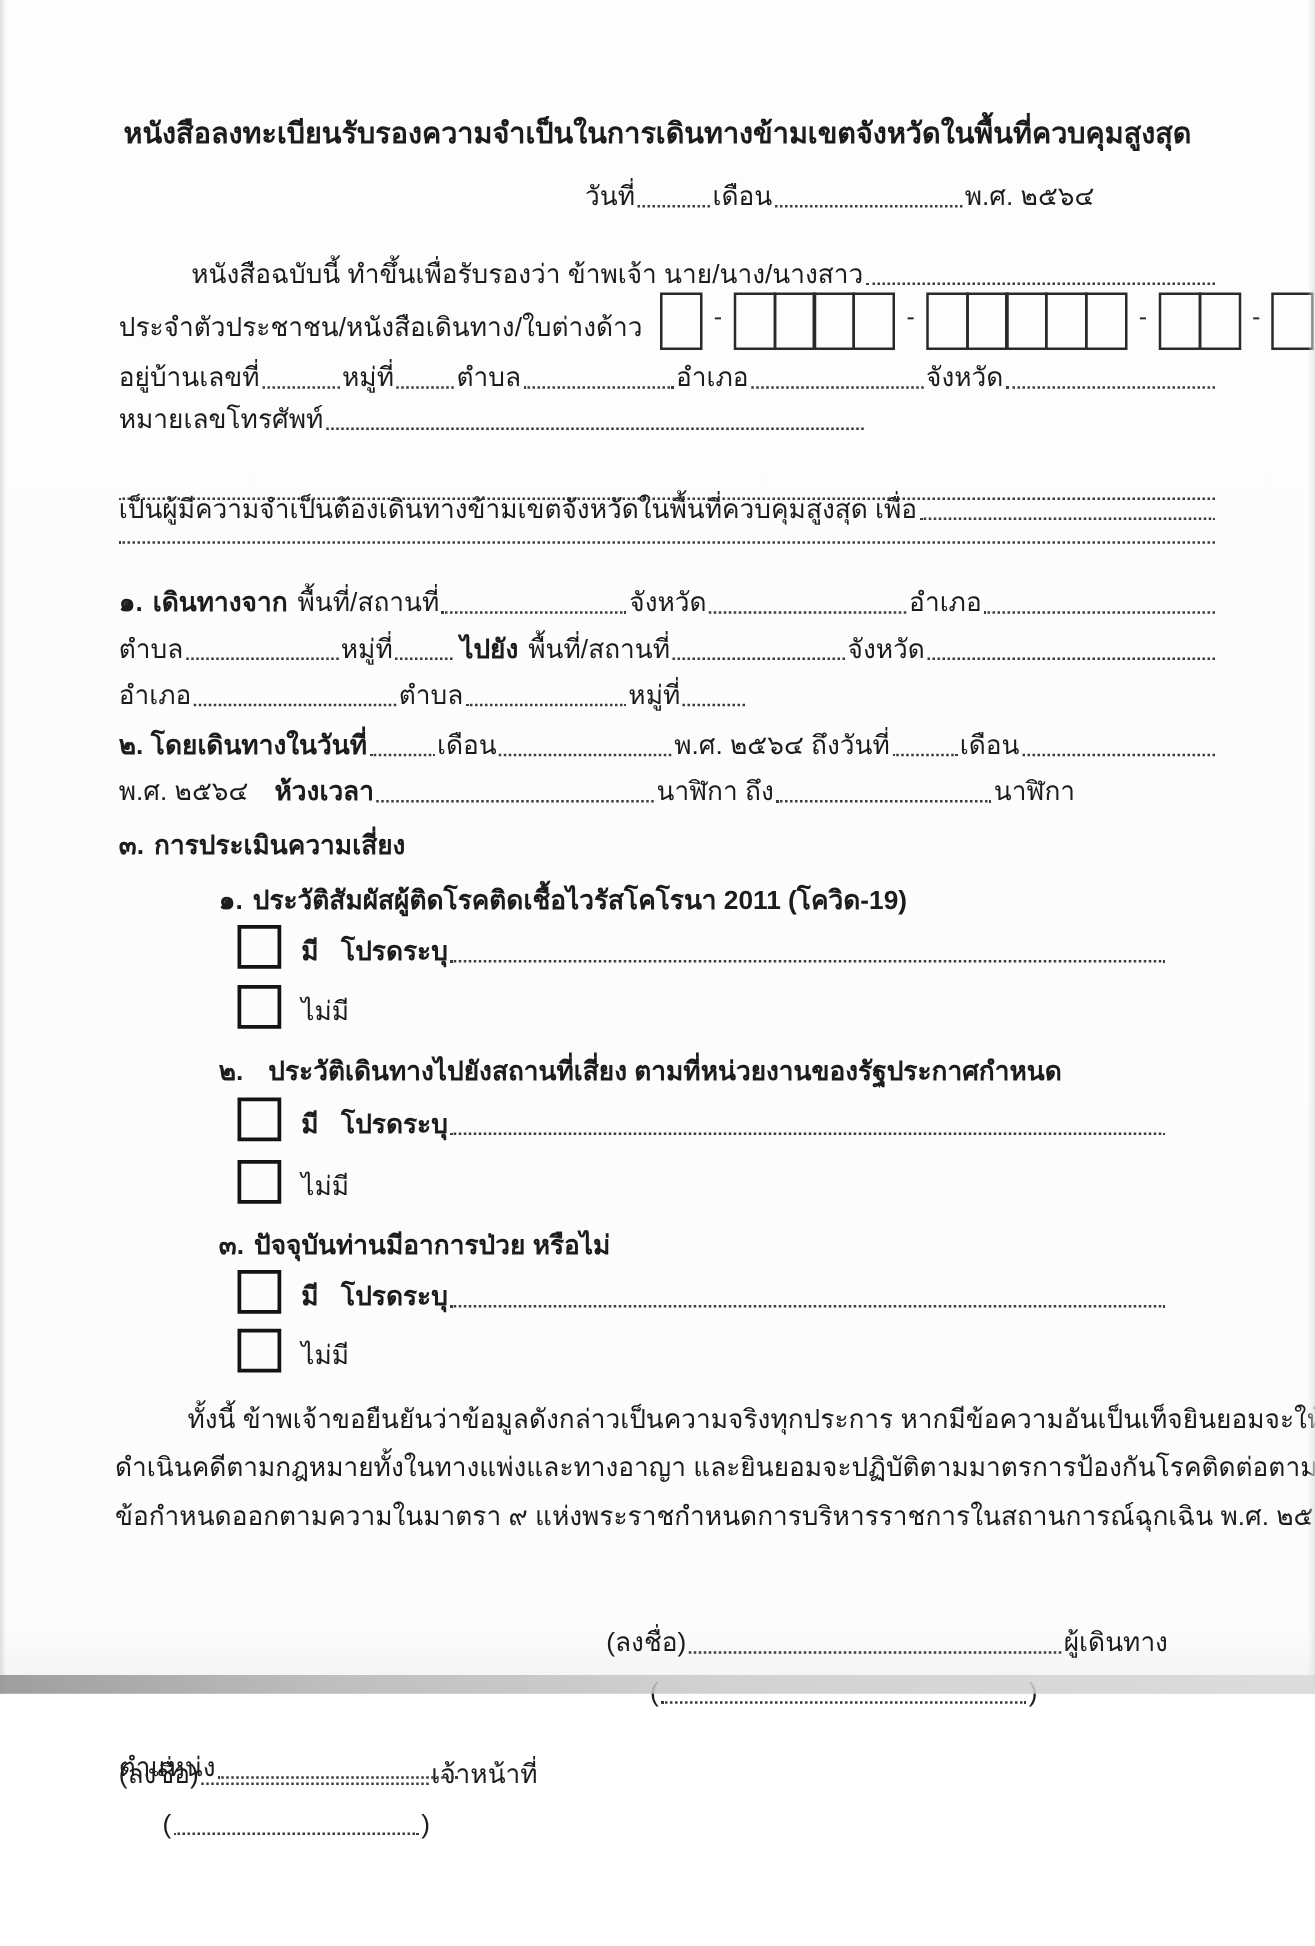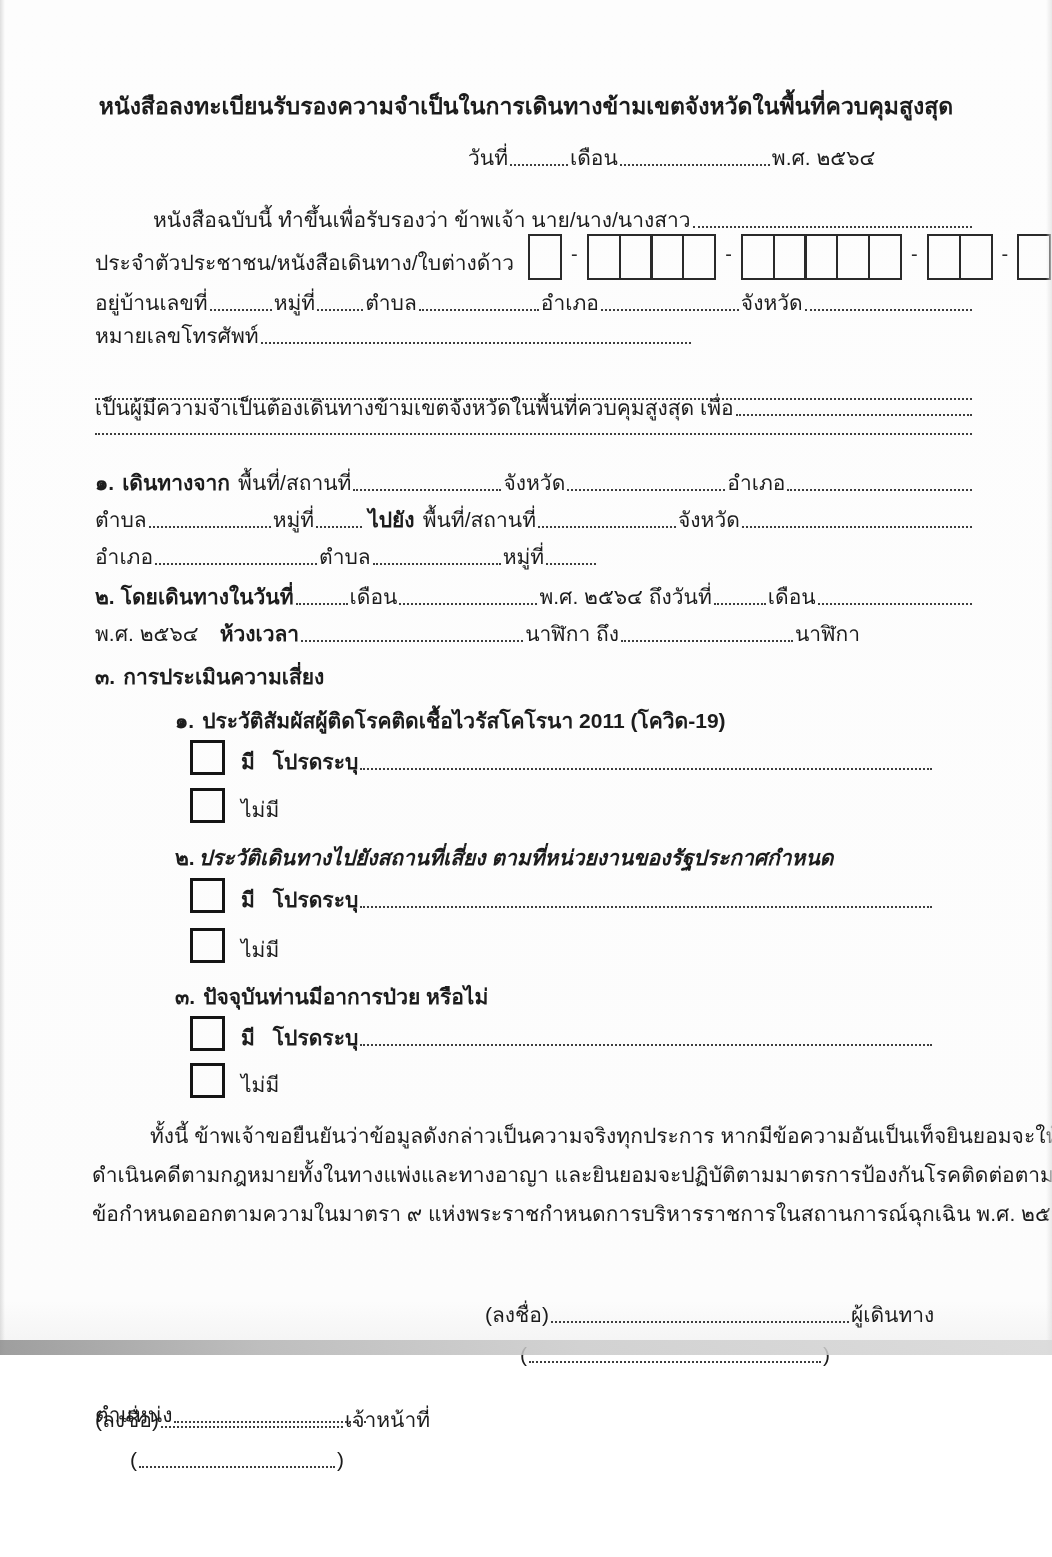--- a/index.html
+++ b/index.html
@@ -232,21 +232,21 @@
     <span class="b">โปรดระบุ</span>
     <span class="dots fill"></span>
   </div>
   <div class="row chkrow" style="top:788px;left:190px;">
     <span class="chk"></span>
     <span>ไม่มี</span>
   </div>
 
   <div class="row" style="top:843px;left:175px;">
     <span class="b">๒.</span>
-    <span class="b" style="margin-left:4px;font-style:italic;">ประวัติเดินทางไปยังสถานที่เสี่ยง ตามที่หน่วยงานของรัฐประกาศกำหนด</span>
+    <span class="b" style="margin-left:20px;">ประวัติเดินทางไปยังสถานที่เสี่ยง ตามที่หน่วยงานของรัฐประกาศกำหนด</span>
   </div>
   <div class="row chkrow" style="top:878px;left:190px;right:118px;">
     <span class="chk"></span>
     <span class="b" style="margin-right:18px;">มี</span>
     <span class="b">โปรดระบุ</span>
     <span class="dots fill"></span>
   </div>
   <div class="row chkrow" style="top:928px;left:190px;">
     <span class="chk"></span>
     <span>ไม่มี</span>

